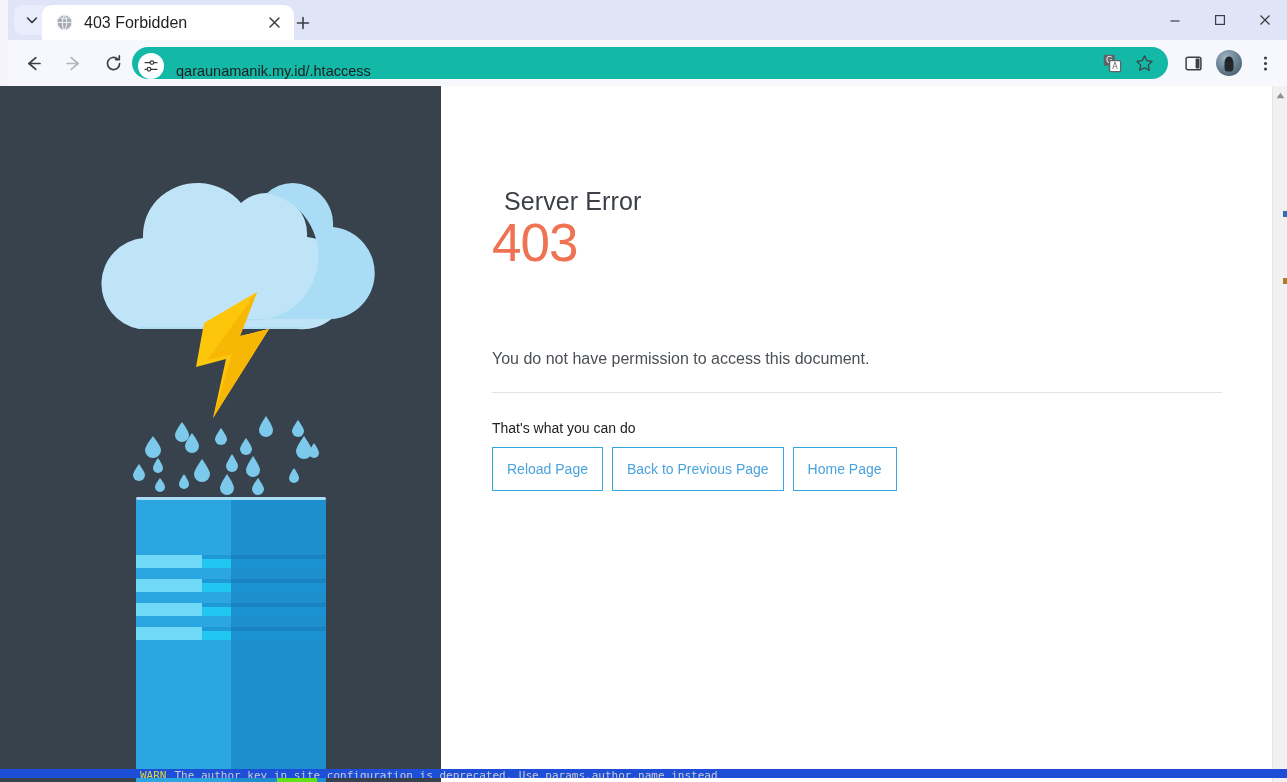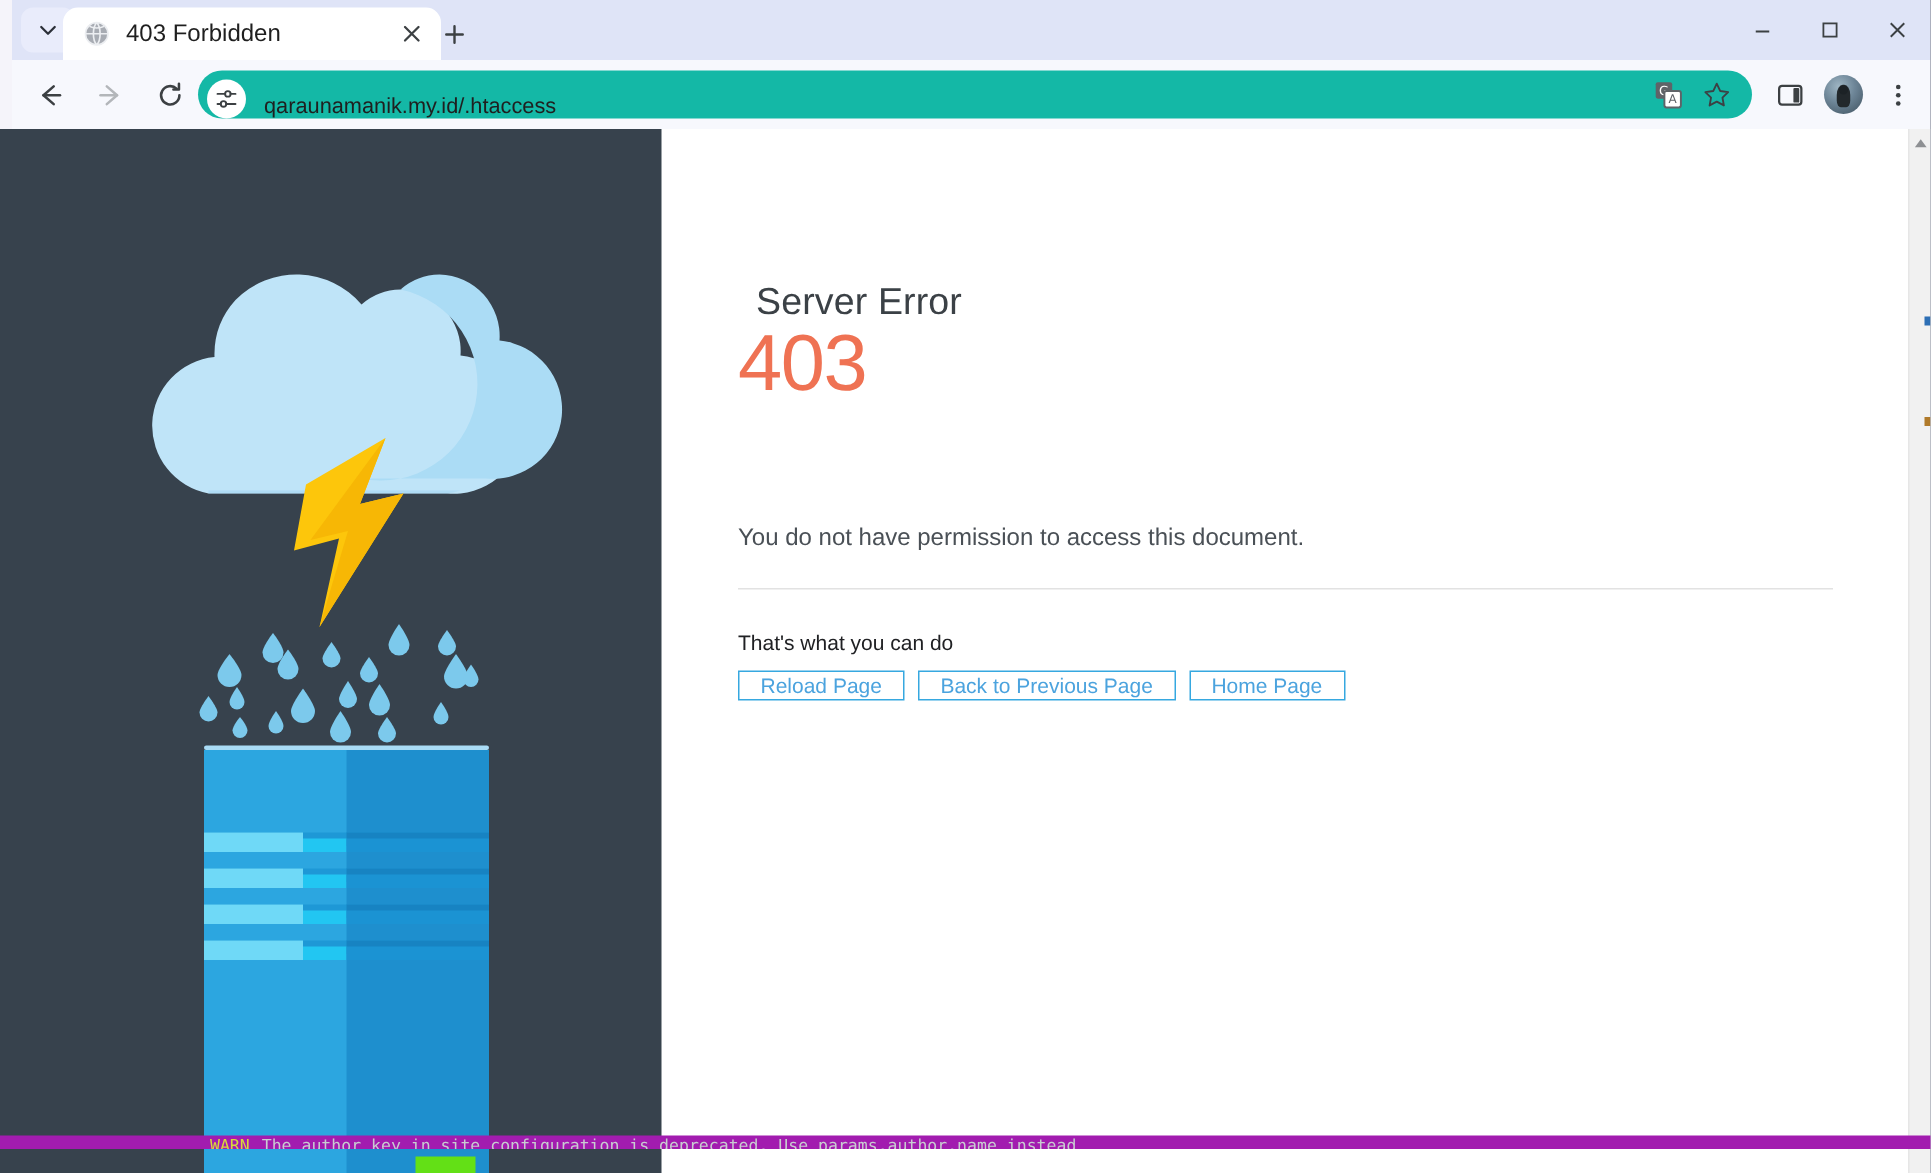--- a/index.html
+++ b/index.html
@@ -171,21 +171,21 @@
   }
   #actions-label {
     position: absolute; left: 0; top: 334px;
     font-size: 14px; color: #202124;
   }
   #action-buttons {
     position: absolute; left: 0; top: 361px;
     display: flex; align-items: center;
   }
   .action-button {
-    height: 20px; padding: 0 14px; margin-right: 9px;
+    height: 44px; padding: 0 14px; margin-right: 9px;
     border: 1px solid #36a8e0; background: transparent;
     color: #4ba3de; font-size: 14px;
     font-family: "Liberation Sans", sans-serif;
     display: flex; align-items: center; justify-content: center;
     cursor: pointer; border-radius: 0;
   }
 
   
   #scrollbar {
     position: absolute; right: 0; top: 0; width: 15px; height: 696px;
@@ -194,22 +194,22 @@
   #scrollbar-up {
     position: absolute; left: 0; top: 2px; width: 15px; height: 14px;
     display: flex; align-items: center; justify-content: center;
     cursor: pointer;
   }
   #scrollbar-track-marks { position: absolute; left: 0; top: 0; width: 15px; height: 696px; }
   .mark { position: absolute; right: 0; width: 5px; height: 6px; }
 
   
   #terminal-strip {
-    position: absolute; left: 0; bottom: 16px; width: 1287px; height: 9px;
-    background: #a21caf; overflow: hidden;
+    position: absolute; left: 0; bottom: 4px; width: 1287px; height: 9px;
+    background: #1d4ed8; overflow: hidden;
     font-family: "DejaVu Sans Mono", monospace; font-size: 11px;
     white-space: nowrap;
     display: flex; align-items: flex-start;
   }
   #terminal-warn { color: #d9d93a; padding-left: 140px; }
   #terminal-message { color: #c9ccd1; padding-left: 8px; }
 </style>
 </head>
 <body>
 

